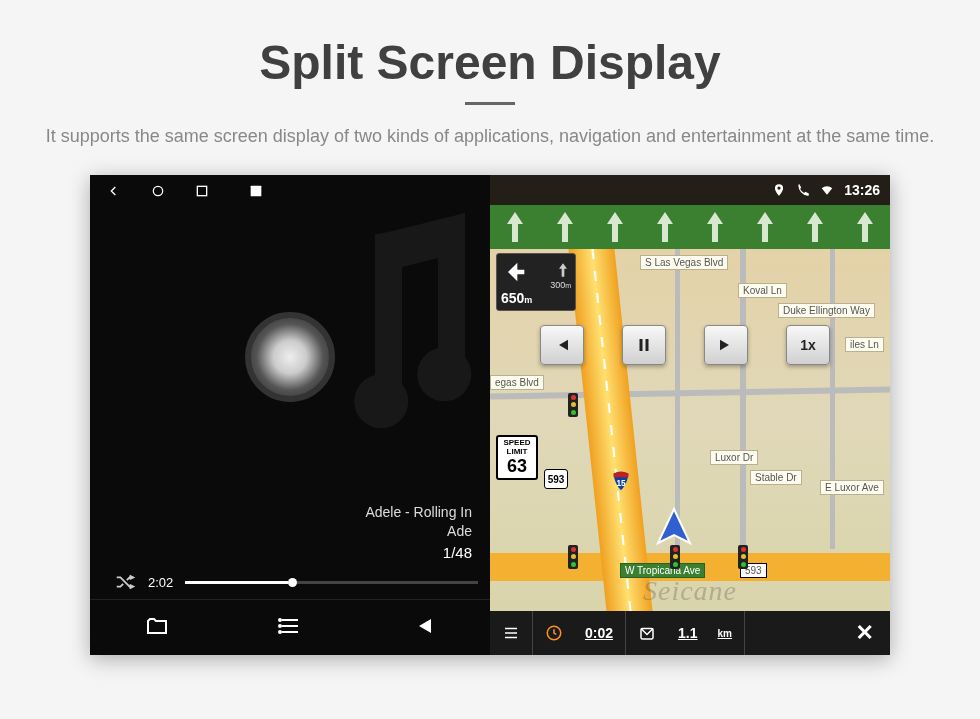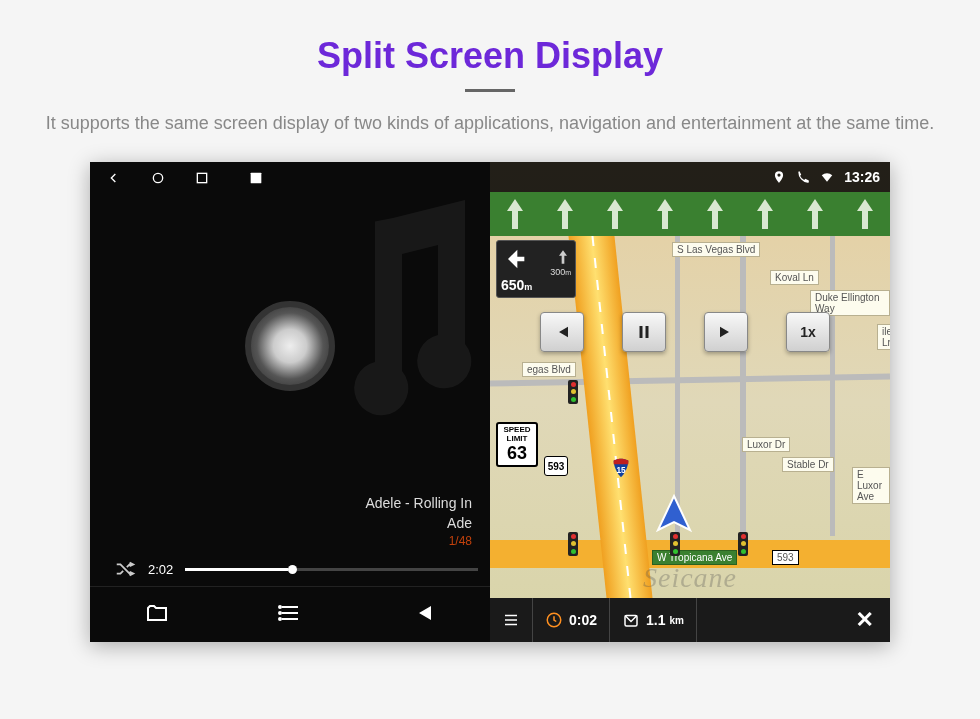--- a/index.html
+++ b/index.html
@@ -5,23 +5,23 @@
   * { margin: 0; padding: 0; box-sizing: border-box; }
   body {
     width: 980px;
     height: 719px;
     background: #f5f5f5;
     font-family: Arial, sans-serif;
     overflow: hidden;
   }
   .page-title {
     text-align: center;
-    font-size: 36px;
-    font-weight: bold;
-    color: #6d28d9;
+    font-size: 48px;
+    font-weight: bold;
+    color: #404040;
     padding-top: 35px;
   }
   .title-underline {
     width: 50px;
     height: 3px;
     background: #666;
     margin: 12px auto 18px;
   }
   .page-subtitle {
     text-align: center;
@@ -82,21 +82,21 @@
     opacity: 0.25;
     z-index: 1;
   }
   .track-meta {
     text-align: right;
     padding-right: 18px;
     color: #ddd;
     font-size: 14px;
     line-height: 1.4;
   }
-  .track-meta .sub { color: #c2410c; font-size: 12px; }
+  .track-meta .sub { color: #ffffff; font-size: 15px; }
   .progress-row {
     display: flex;
     align-items: center;
     gap: 12px;
     padding: 8px 12px 6px;
     color: #fff;
     font-size: 13px;
   }
   .shuffle-ico { width: 22px; height: 22px; color: #ccc; margin-left: 12px; margin-right: auto; }
   .progress-bar {
@@ -165,21 +165,20 @@
   }
   .lane-arrow { width: 22px; height: 30px; fill: #d8e8d0; }
   .road-label {
     position: absolute;
     background: #fdfcee;
     border: 1px solid #b8b090;
     font-size: 10px;
     padding: 1px 4px;
     color: #555;
     z-index: 20;
-    margin-left: 32px;
   }
   .turn-panel {
     position: absolute;
     top: 78px; left: 6px;
     width: 80px;
     background: #222;
     border: 1px solid #555;
     border-radius: 3px;
     padding: 4px;
     color: #ddd;
@@ -294,24 +293,25 @@
     display: flex;
     align-items: center;
     z-index: 50;
     color: #fff;
     font-size: 14px;
     font-weight: bold;
   }
   .nav-bottom .seg {
     display: flex;
     align-items: center;
-    gap: 6px;
+    gap: 22px;
     padding: 0 12px;
     height: 100%;
     border-right: 1px solid #444;
+    text-decoration: underline;
   }
   .nav-bottom .seg svg { width: 18px; height: 18px; }
   .nav-bottom .close {
     margin-left: auto;
     padding: 0 16px;
     font-size: 22px;
   }
   
   .tlight {
     position: absolute;

